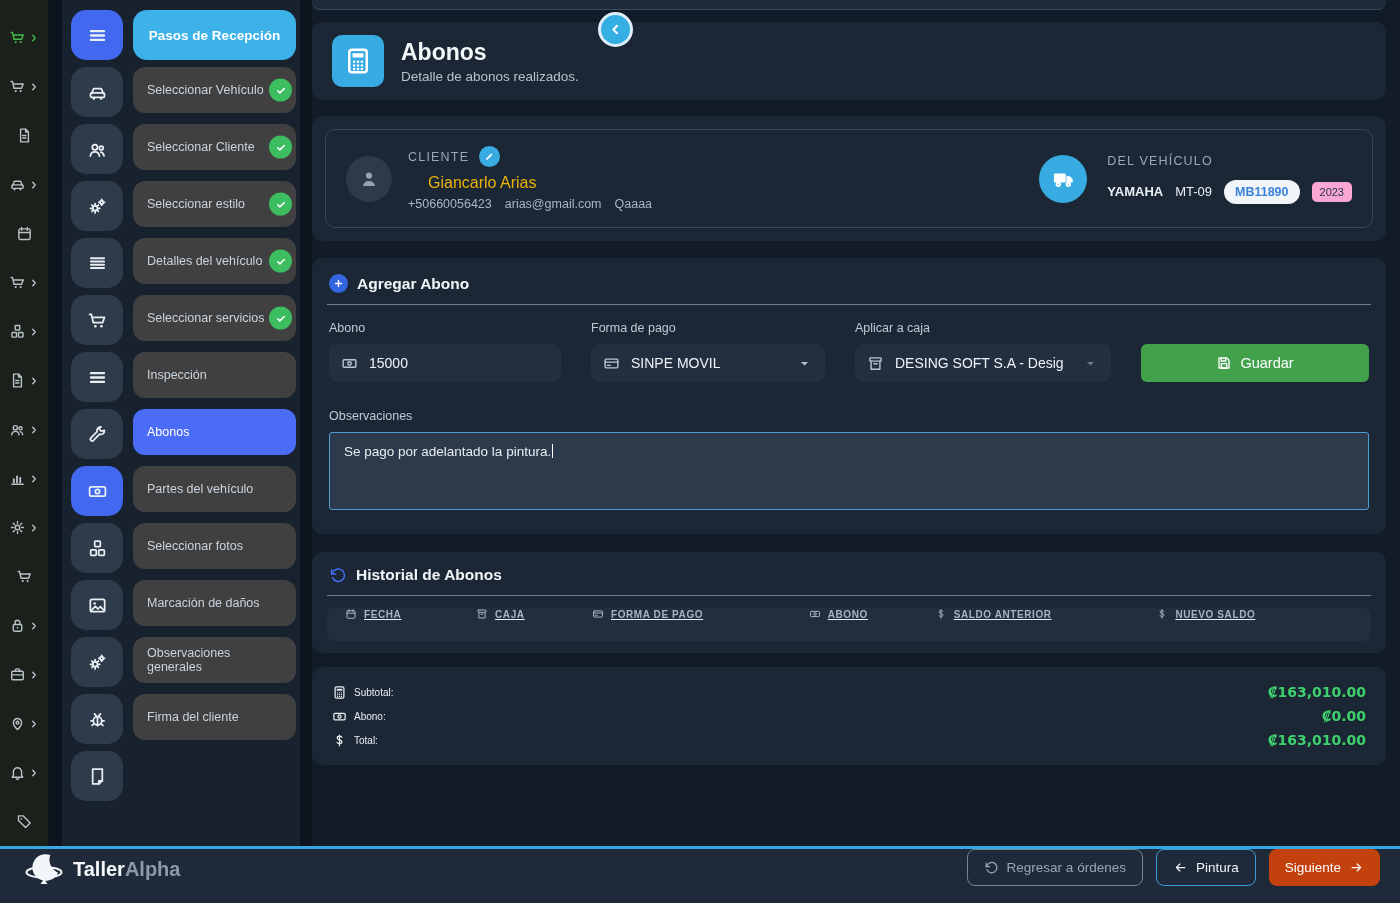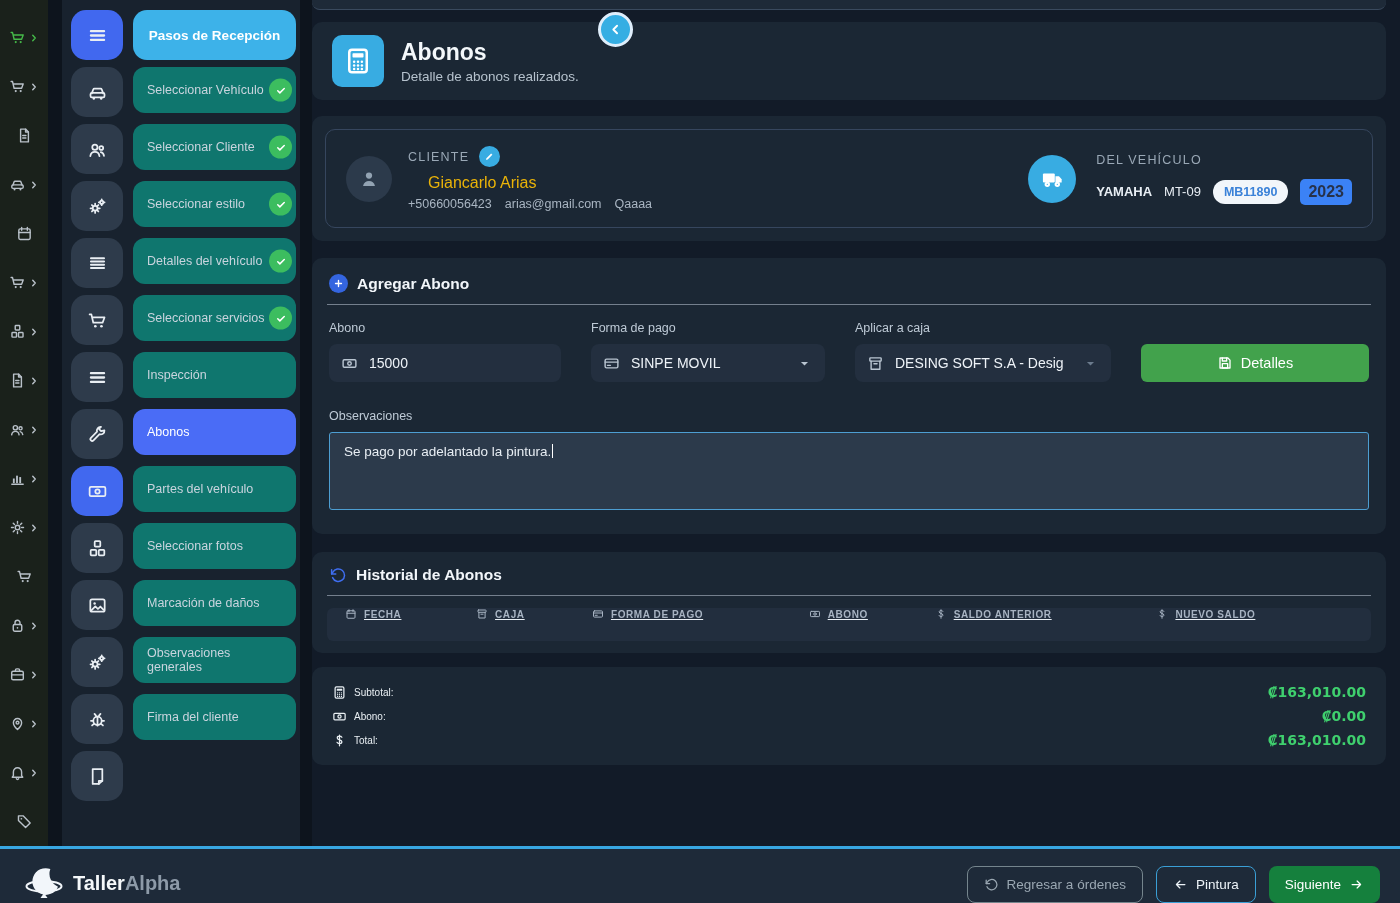--- a/index.html
+++ b/index.html
@@ -22,21 +22,21 @@
   
   .sidebar { width:238px; background:#18222e; padding:10px 4px 0 9px; display:flex; gap:10px; }
   .icon-col { width:52px; display:flex; flex-direction:column; }
   .icon-btn { width:52px; height:50px; border-radius:15px; background:#2e3b4b; color:#e9eef3;
               display:flex; align-items:center; justify-content:center; margin-bottom:7px; cursor:pointer; flex:none; }
   .icon-btn svg { width:21px; height:21px; }
   .icon-btn.active { background:#4168ef; }
   .steps-col { flex:1; display:flex; flex-direction:column; padding-top:0; }
   .steps-header { height:50px; border-radius:14px; background:#3db2e9; color:#fff; font-weight:bold; font-size:13.5px;
                   display:flex; align-items:center; justify-content:center; margin-bottom:7px; flex:none; cursor:default; }
-  .step-pill { height:46px; border-radius:12px; background:#0f766e; color:#c9d4de; font-size:12.5px;
+  .step-pill { height:46px; border-radius:12px; background:#404040; color:#c9d4de; font-size:12.5px;
                display:flex; align-items:center; padding:0 28px 0 14px; margin-bottom:11px; position:relative; cursor:pointer; flex:none; }
   .step-pill.active { background:#4a6cf6; color:#fff; }
   .step-check { position:absolute; right:4px; top:50%; transform:translateY(-50%);
                 width:23px; height:23px; border-radius:50%; background:#3cbd5f; color:#fff;
                 display:flex; align-items:center; justify-content:center; }
   .step-check svg { width:12px; height:12px; }
 
   
   .main-gap { width:12px; }
   .main { flex:1; background:#121b28; padding:0 14px 0 0; display:flex; flex-direction:column; position:relative; }
@@ -59,21 +59,21 @@
   .edit-btn svg { width:11px; height:11px; }
   .client-name { font-size:16px; font-weight:normal; color:#eab308; margin-bottom:5px;margin-left:20px; }
   .client-contacts { font-size:12.5px; color:#a9b5c2; display:flex; gap:13px; }
   .vehicle-wrap { margin-left:auto; display:flex; align-items:center; gap:20px; }
   .truck-circle { width:48px; height:48px; border-radius:50%; background:#38ace2; color:#fff; display:flex; align-items:center; justify-content:center; flex:none; }
   .truck-circle svg { width:25px; height:25px; }
   .vehicle-info .sec-label { margin-bottom:12px; display:block; }
   .vehicle-row { display:flex; align-items:center; gap:12px; font-size:13px; color:#e8eef4; }
   .veh-make { font-weight:600; }
   .plate-pill { background:#f2f6fa; color:#3b82d8; font-weight:bold; font-size:12.5px; padding:5px 11px; border-radius:13px; }
-  .year-pill { background:#3b82f6; color:#27324a; font-weight:700; font-size:16px; padding:4px 8px; border-radius:5px; }
+  .year-pill { background:#f9a8d4; color:#27324a; font-weight:400; font-size:11px; padding:4px 8px; border-radius:5px; }
 
   .add-card { padding:14px 15px 24px; }
   .card-head { display:flex; align-items:center; gap:9px; padding:2px 2px 11px; border-bottom:1px solid rgba(190,200,215,.55); }
   .card-head .head-icon { color:#3f6ef0; display:flex; }
   .card-head .head-icon svg { width:18px; height:18px; }
   .plus-circle { width:19px; height:19px; border-radius:50%; background:#3465e0; color:#fff; display:flex; align-items:center; justify-content:center; }
   .plus-circle svg { width:11px; height:11px; }
   .card-title { font-size:15.5px; font-weight:bold; color:#f2f6fa; }
   .form-row { display:flex; gap:30px; margin-top:16px; align-items:flex-end; padding:0 2px; }
   .field { display:flex; flex-direction:column; }
@@ -109,34 +109,34 @@
   .total-row .lbl svg { width:15px; height:15px; }
   .total-row .val { margin-left:auto; color:#3fd06e; font-weight:bold; font-size:14px; font-family:"DejaVu Sans","Liberation Sans",sans-serif; }
 
   
   .collapse-btn { position:absolute; left:286px; top:12px; width:35px; height:35px; border-radius:50%;
                   background:#35aee3; border:3px solid #dfeefb; color:#fff; display:flex; align-items:center; justify-content:center;
                   cursor:pointer; z-index:5; }
   .collapse-btn svg { width:15px; height:15px; }
 
   
-  .footer { height:65px; background:#1e2a39; border-top:3px solid #38a7e2; display:flex; align-items:flex-end; padding:0 20px 0 24px; }
+  .footer { height:65px; background:#1e2a39; border-top:3px solid #38a7e2; display:flex; align-items:flex-start; padding:0 20px 0 24px; }
   .brand { display:flex; align-items:center; gap:9px; }
   .brand-icon { color:#f2f6fa; display:flex; }
   .brand-icon svg { width:40px; height:40px; }
   .brand-text { font-size:20px; font-weight:600; }
   .brand-text .b1 { color:#f5f8fa; }
   .brand-text .b2 { color:#8d9aa8; }
   .foot-btns { margin-left:auto; display:flex; gap:13px; }
   .fbtn { height:37px; border-radius:8px; padding:0 16px; font-size:13.5px; font-family:inherit;
           display:flex; align-items:center; gap:8px; cursor:pointer; background:transparent; }
   .fbtn svg { width:15px; height:15px; }
   .fbtn.ghost { border:1px solid #75858d; color:#9aa7b2; }
   .fbtn.outline { border:1px solid #3a9fd6; color:#edf3f8; }
-  .fbtn.solid { border:none; background:#15803d; color:#fff; }
+  .fbtn.solid { border:none; background:#c2410c; color:#fff; }
 
   .ic { display:inline-flex; }
   .ic svg { display:block; }
 </style>
 </head>
 <body>
 
 <div class="app">
 
   <div class="rail">
@@ -706,21 +706,21 @@
           </div>
         </div>
         <button class="save-btn">
           <span class="ic">
               <svg viewBox="0 0 24 24" fill="none" stroke="currentColor" stroke-width="2" stroke-linecap="round" stroke-linejoin="round">
                 <path d="M4.5 4.5h11.8l3.2 3.2v11.8H4.5z"></path>
                 <rect x="8" y="13" width="8" height="6.5"></rect>
                 <path d="M8 4.5V9h6.5V4.5"></path>
               </svg>
             </span>
-          <span>Detalles</span>
+          <span>Guardar</span>
         </button>
       </div>
       <div class="obs-wrap">
         <span class="field-label">Observaciones</span>
         <div class="obs-box">
           <span>Se pago por adelantado la pintura.</span><span class="text-cursor"></span>
         </div>
       </div>
     </div>
 

